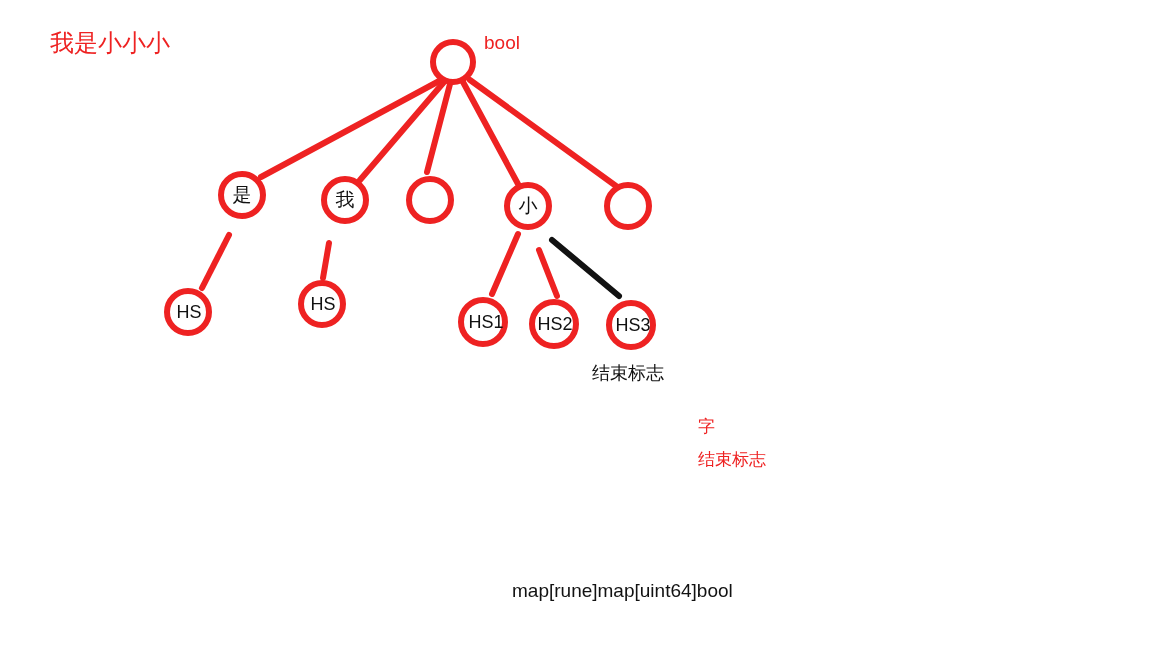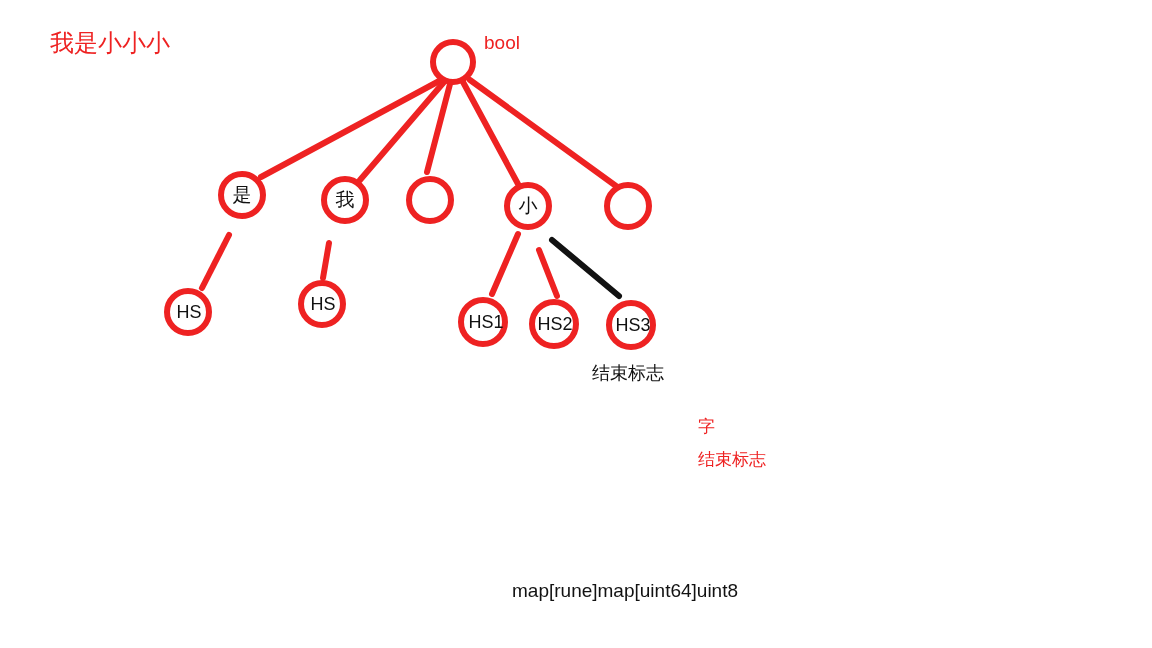--- a/index.html
+++ b/index.html
@@ -139,16 +139,16 @@
   <div class="txt txt-red" style="left:484px; top:33px; font-size:19px;">bool</div>
 
   <div class="txt txt-black" style="left:592px; top:364px; font-size:18px;">结束标志</div>
 
   <div class="annot-red-block" style="left:698px; top:410px;">
     <div>字</div>
     <div>结束标志</div>
   </div>
 
   <div class="code-block" style="left:512px; top:573px;">
-    <div>map[rune]map[uint64]uint8</div>
+    <div>map[rune]map[uint64]bool</div>
   </div>
 
 </div>
 
 </body></html>

